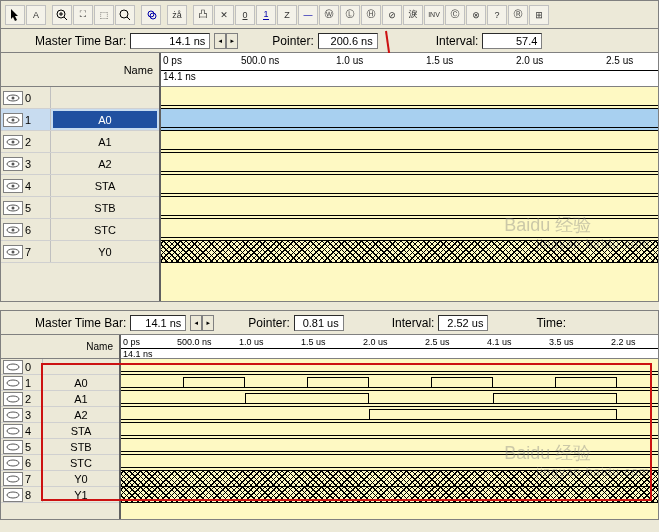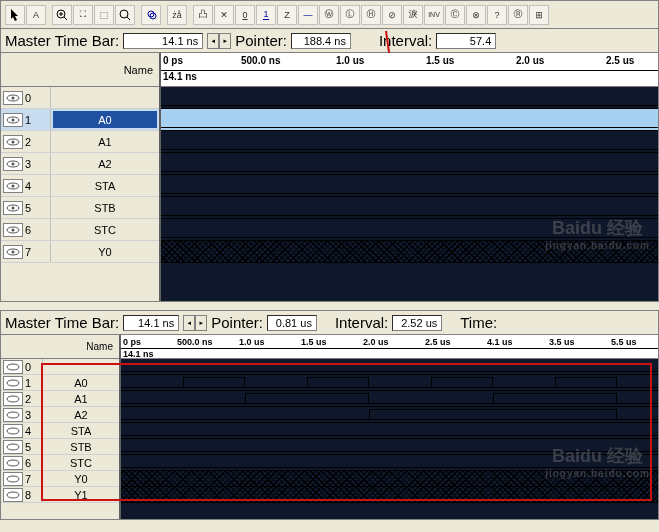--- a/index.html
+++ b/index.html
@@ -63,21 +63,21 @@
 
     
     .timebar {
       height: 24px;
       border-bottom: 1px solid #808080;
       display: flex;
       align-items: center;
       padding: 0 4px;
       gap: 4px;
     }
-    .timebar .lbl { font-size: 15px; color: #000; white-space: nowrap; }
+    .timebar .lbl { font-size: 12px; color: #000; white-space: nowrap; margin-left: 30px; }
     .timebar .val {
       background: #fff;
       border: 1px inset #808080;
       padding: 1px 4px;
       min-width: 60px;
       text-align: right;
       font-size: 11px;
     }
     .spin {
       display: inline-flex;
@@ -144,24 +144,23 @@
     .eye svg { width: 14px; height: 8px; }
     .signame {
       flex: 1;
       display: flex;
       align-items: center;
       justify-content: center;
       font-size: 11px;
     }
     .wavecol {
       flex: 1;
-      background: #0f172a;
+      background: #fef9c3;
       position: relative;
       overflow: hidden;
-      font-weight: bold;
     }
     .ruler {
       height: 18px;
       border-bottom: 1px solid #000;
       position: relative;
       font-size: 10px;
       background: #fff;
     }
     .ruler .tick {
       position: absolute;
@@ -207,23 +206,23 @@
       border: 2px solid #c11;
       pointer-events: none;
     }
     .watermark {
       position: absolute;
       right: 8px;
       color: rgba(128,128,128,0.4);
       font-size: 18px;
       font-family: Arial, sans-serif;
       pointer-events: none;
-      text-align: center;
-    }
-    .watermark .sub { font-size: 10px; letter-spacing: 1px; }
+      text-align: left;
+    }
+    .watermark .sub { font-size: 12px; letter-spacing: 1px; margin-left: 32px; }
   </style>
 </head>
 <body>
 
 <div class="panel panel-top">
 
   <div class="annot-ellipse" style="left:236px; top:8px; width:400px; height:20px;"></div>
   <div class="annot-line" style="left:384px; top:30px; width:2px; height:86px; transform:rotate(-8deg); transform-origin:top;"></div>
   <div class="annot-text" style="left:394px; top:112px;">赋值工具</div>
 
@@ -285,21 +284,21 @@
   </div>
 
   <div class="timebar">
     <span class="lbl">Master Time Bar:</span>
     <span class="val" style="min-width:80px">14.1 ns</span>
     <span class="spin">
         <span class="btn">◂</span>
         <span class="btn">▸</span>
       </span>
     <span class="lbl">Pointer:</span>
-    <span class="val">188.4 ns</span>
+    <span class="val">200.6 ns</span>
     <span style="flex:0 0 20px"></span>
     <span class="lbl">Interval:</span>
     <span class="val">57.4</span>
   </div>
 
   <div class="wave-body">
     <div class="sigcol">
       <div class="sighdr">Name</div>
       <div class="sigrow">
           <div class="sigidx">
@@ -565,21 +564,21 @@
     <div class="wavecol">
       <div class="ruler" style="height:14px;font-size:9px">
         <span class="tick" style="left:2px">0 ps</span>
         <span class="tick" style="left:56px">500.0 ns</span>
         <span class="tick" style="left:118px">1.0 us</span>
         <span class="tick" style="left:180px">1.5 us</span>
         <span class="tick" style="left:242px">2.0 us</span>
         <span class="tick" style="left:304px">2.5 us</span>
         <span class="tick" style="left:366px">4.1 us</span>
         <span class="tick" style="left:428px">3.5 us</span>
-        <span class="tick" style="left:490px">5.5 us</span>
+        <span class="tick" style="left:490px">2.2 us</span>
       </div>
       <div class="subhdr" style="height:10px;font-size:9px">14.1 ns</div>
       <div class="waverows">
         <div class="waverow small">
             <div class="wave-low"></div>
           </div>
         <div class="waverow small">
           <div class="wave-low"></div>
           <div class="wave-pulse" style="left:62px;width:62px"></div>
           <div class="wave-pulse" style="left:186px;width:62px"></div>

